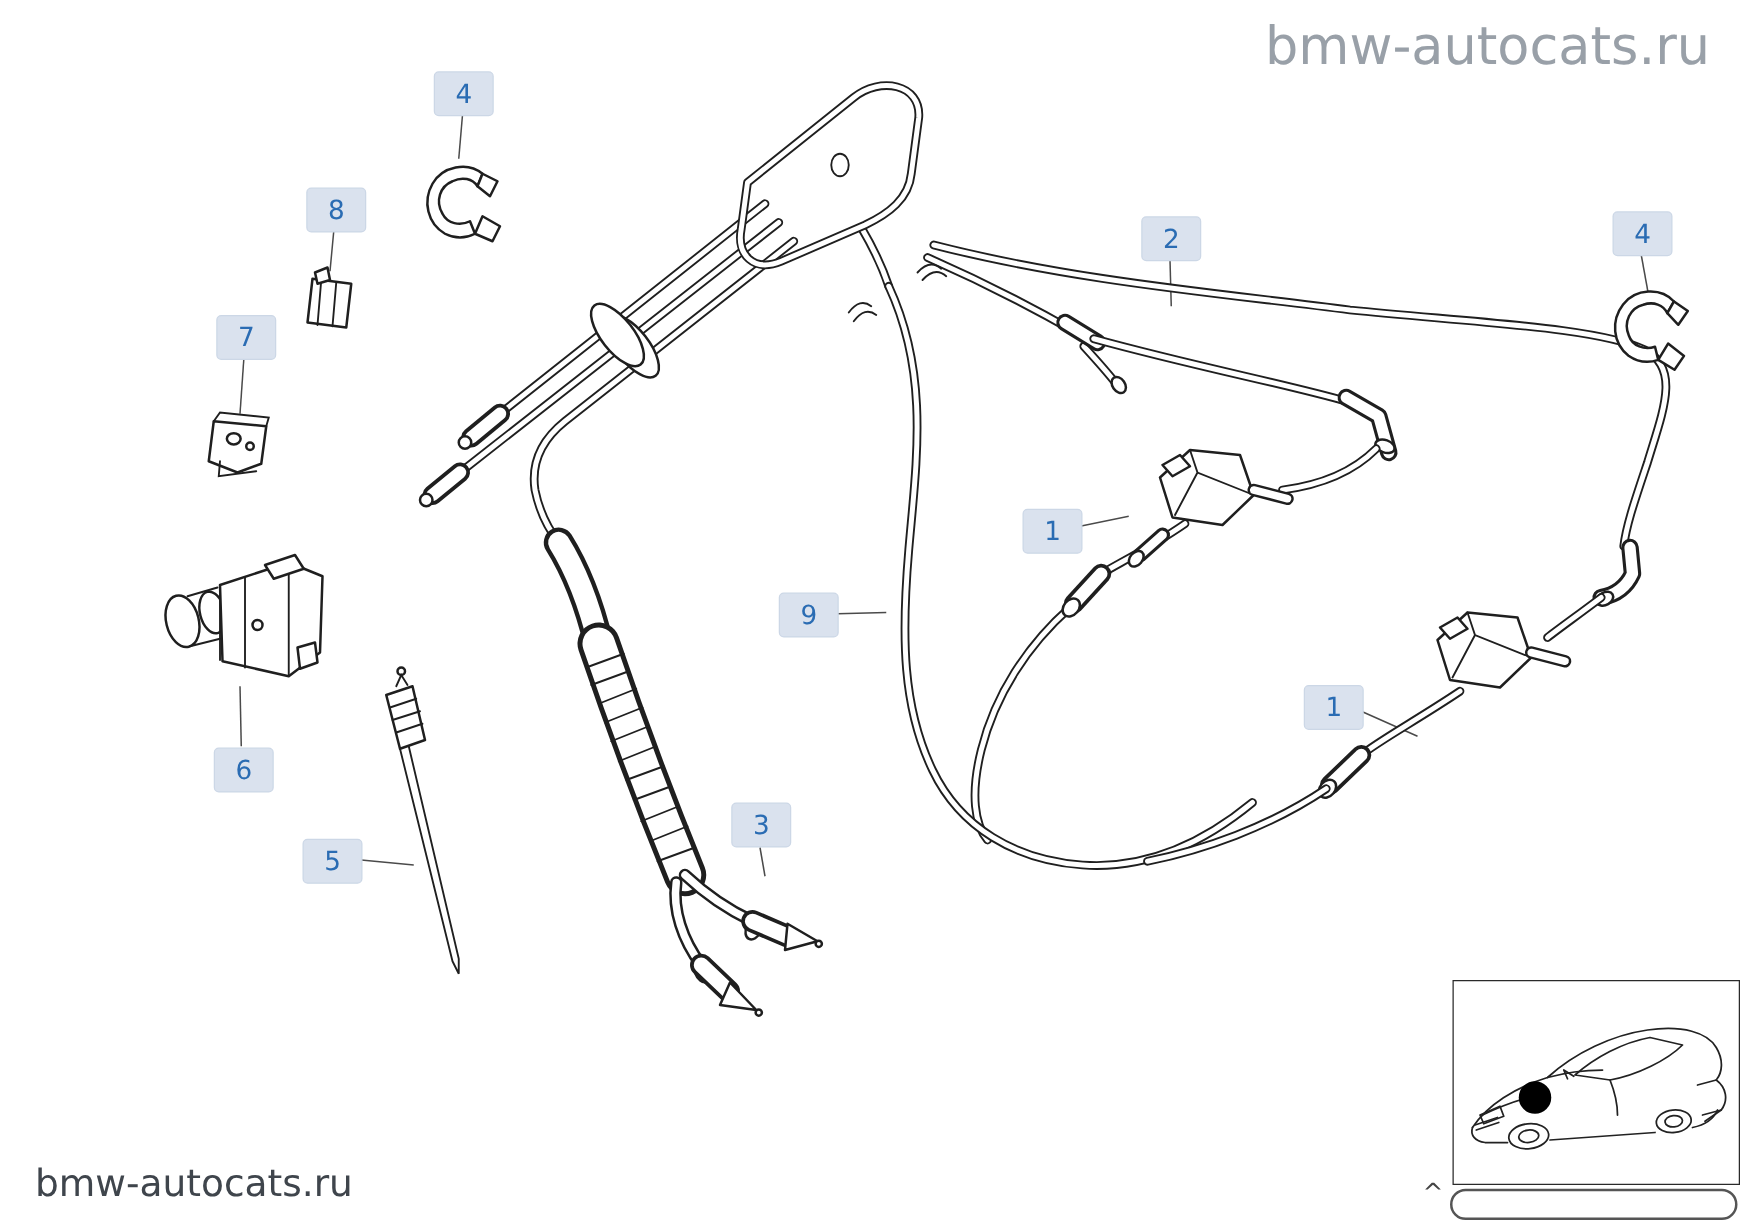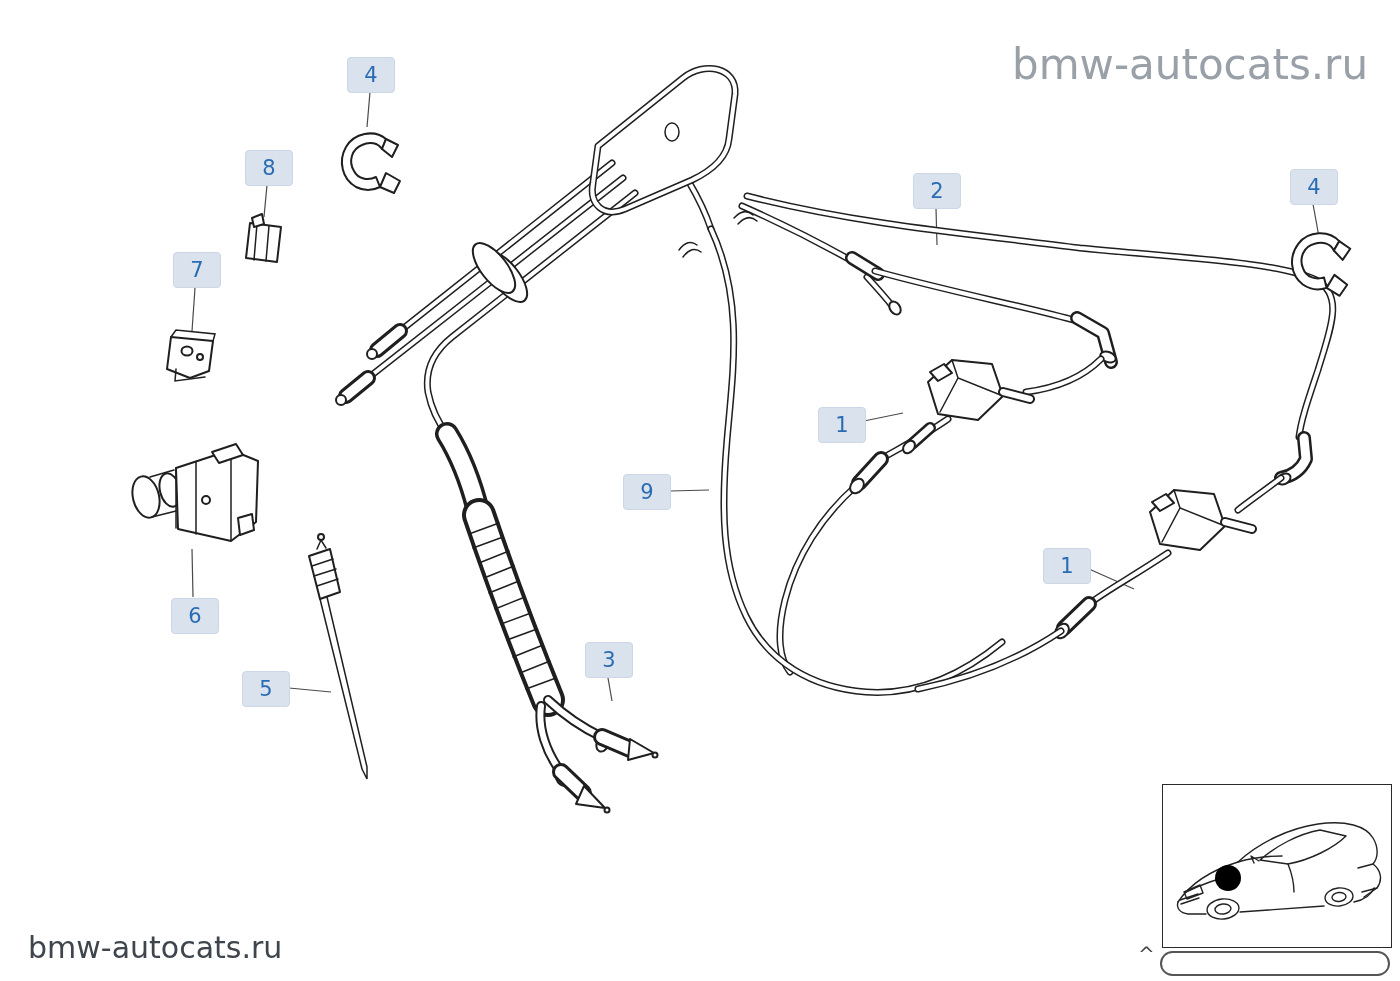--- a/index.html
+++ b/index.html
@@ -1,18 +1,18 @@
 <!DOCTYPE html>
 <html><head>
 <meta charset="utf-8">
 <style>
   html,body{margin:0;padding:0;background:#fff;}
   .stage{position:relative;width:1400px;height:981px;background:#ffffff;overflow:hidden;
          font-family:"DejaVu Sans","Liberation Sans",sans-serif;}
-  .watermark{position:absolute;user-select:none;margin-top:28px;}
+  .watermark{position:absolute;user-select:none;}
   .wm-top{top:12px;right:32px;font-size:42px;color:#99a0a8;}
   .wm-bottom{bottom:16px;left:28px;font-size:30px;color:#3f454c;}
   .callout{position:absolute;width:46px;height:34px;background:#dae2ee;border:1px solid #ccd7e6;
            border-radius:4px;color:#2a6cb3;font-size:21px;font-weight:500;
            display:flex;align-items:center;justify-content:center;cursor:pointer;}
   .diagram{position:absolute;left:0;top:0;}
   .t{fill:none;stroke:#1f1f1f;stroke-linecap:round;stroke-linejoin:round;}
   .tf{fill:none;stroke:#ffffff;stroke-linecap:round;stroke-linejoin:round;}
   .w4{stroke-width:4}.w6{stroke-width:6}.w7{stroke-width:7}.w9{stroke-width:9}
   .w10{stroke-width:10}.w12{stroke-width:12}.w14{stroke-width:14}.w16{stroke-width:16}

